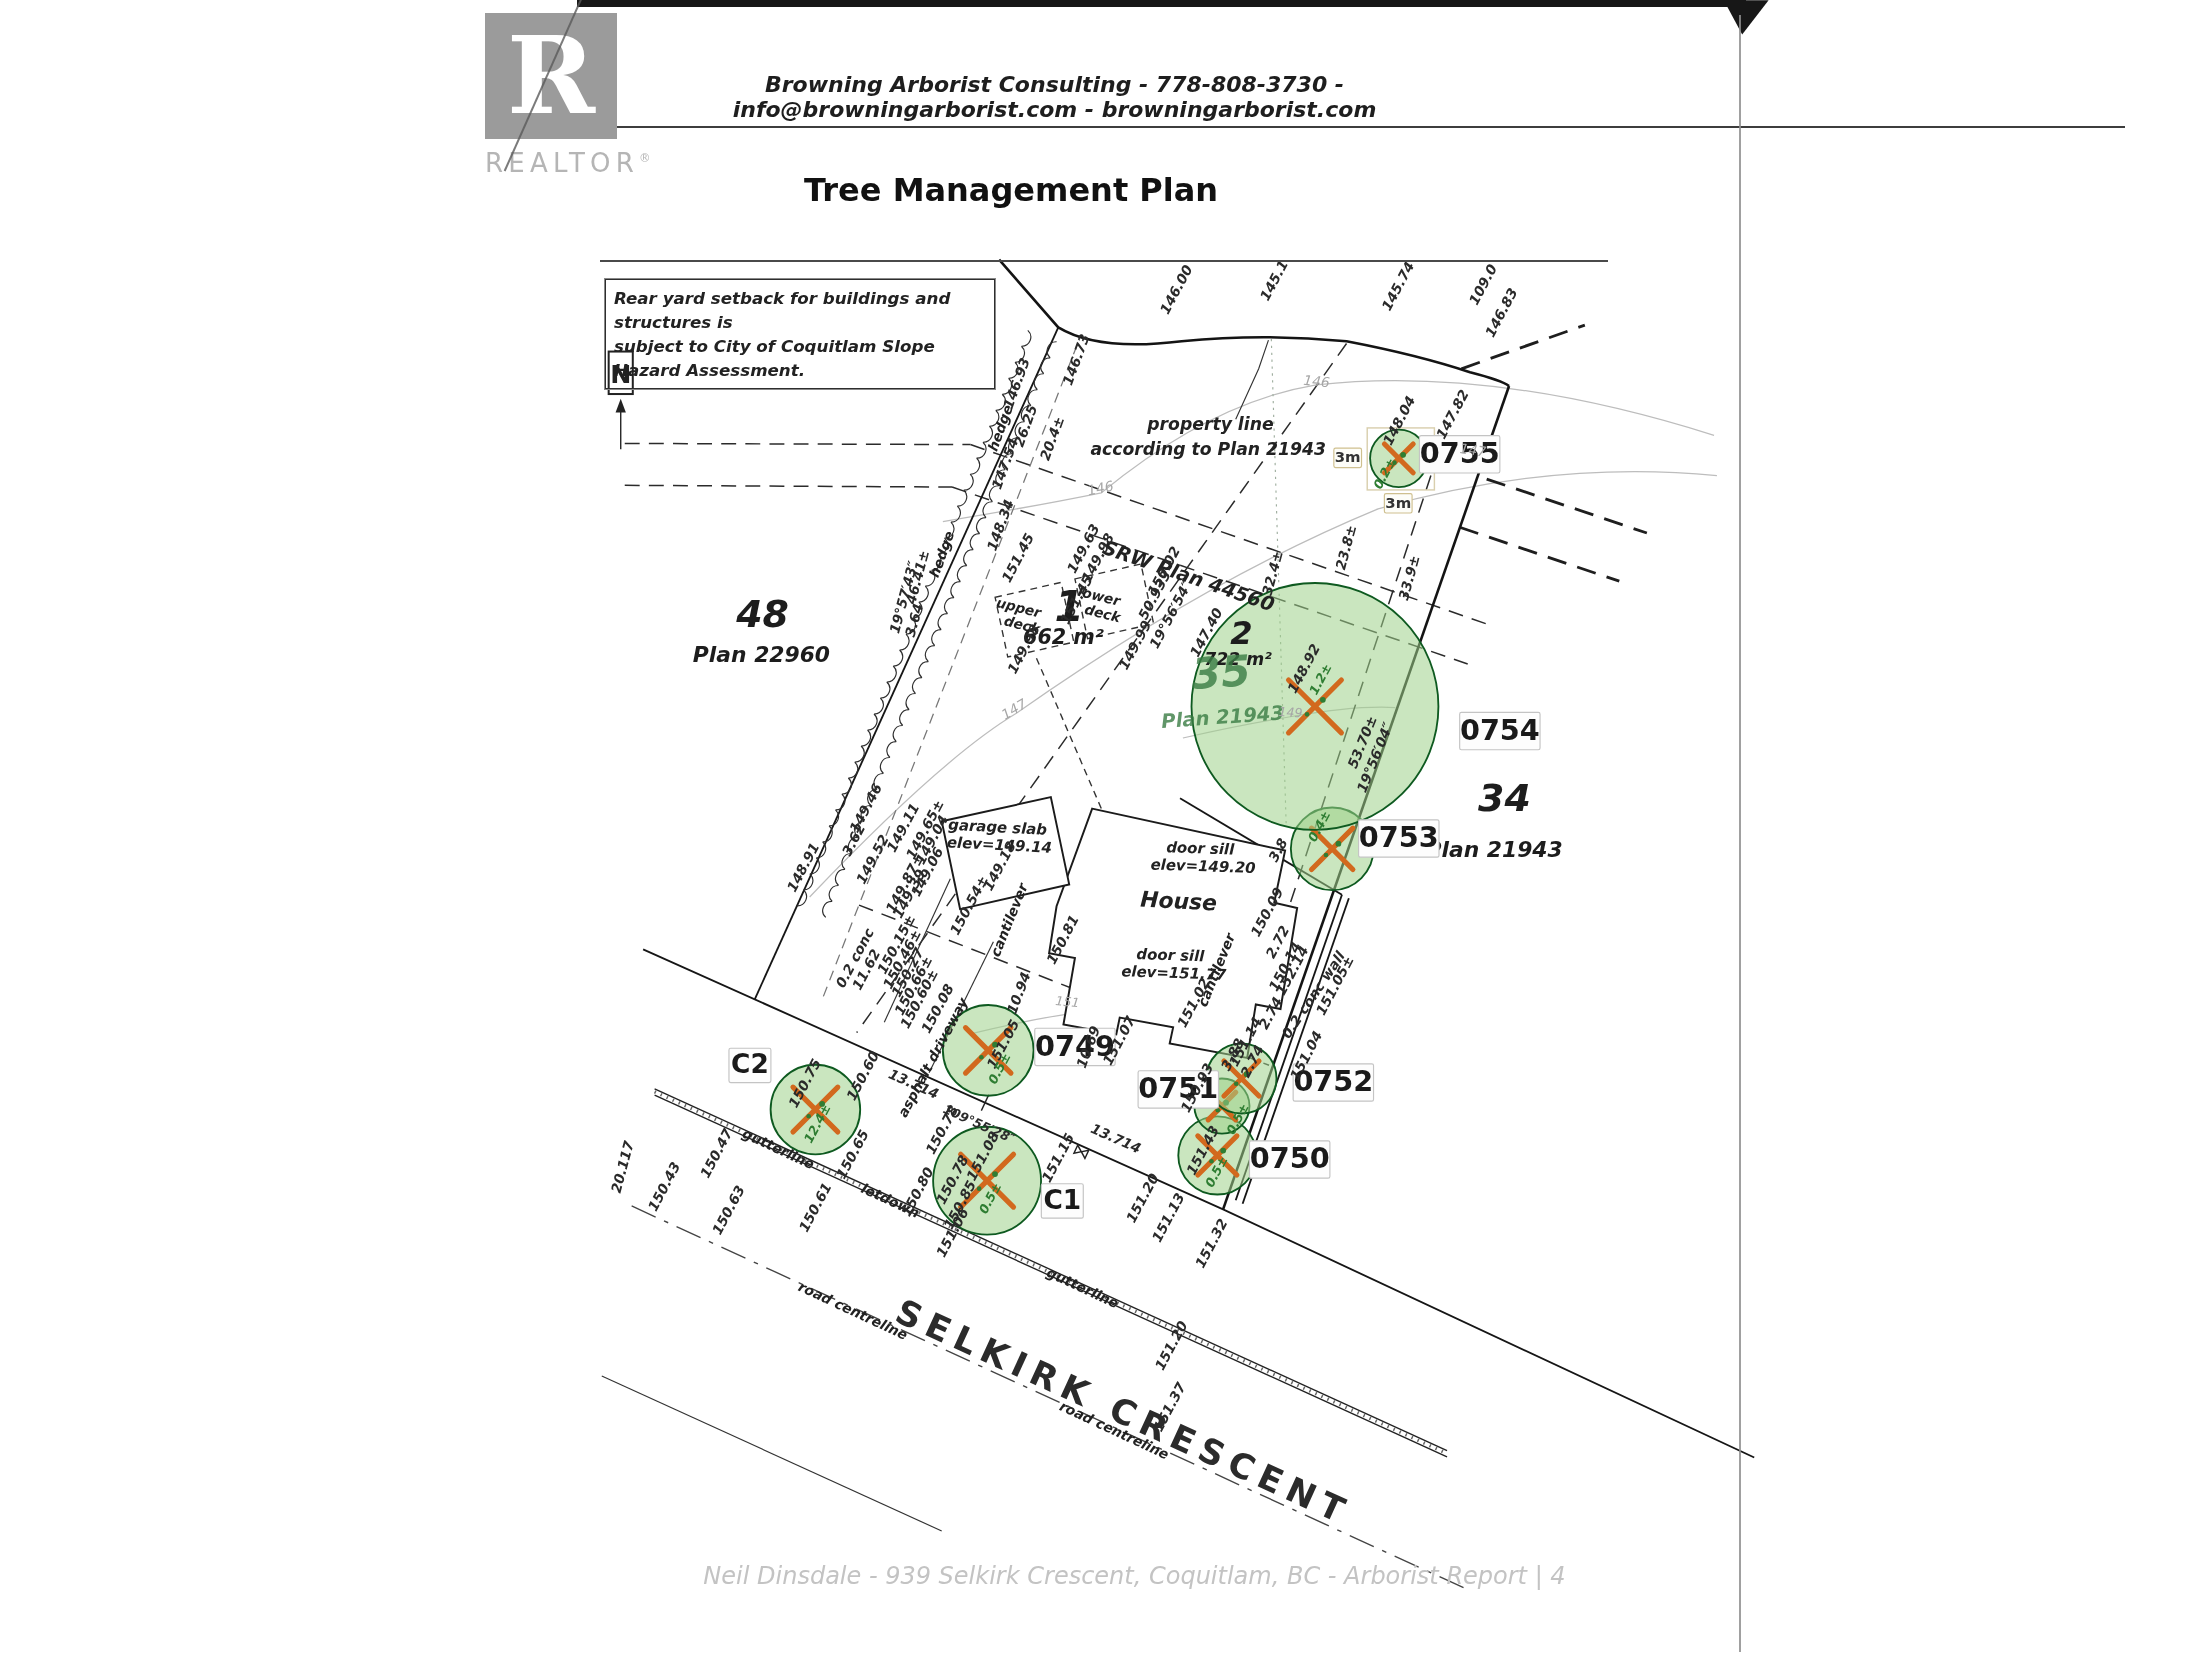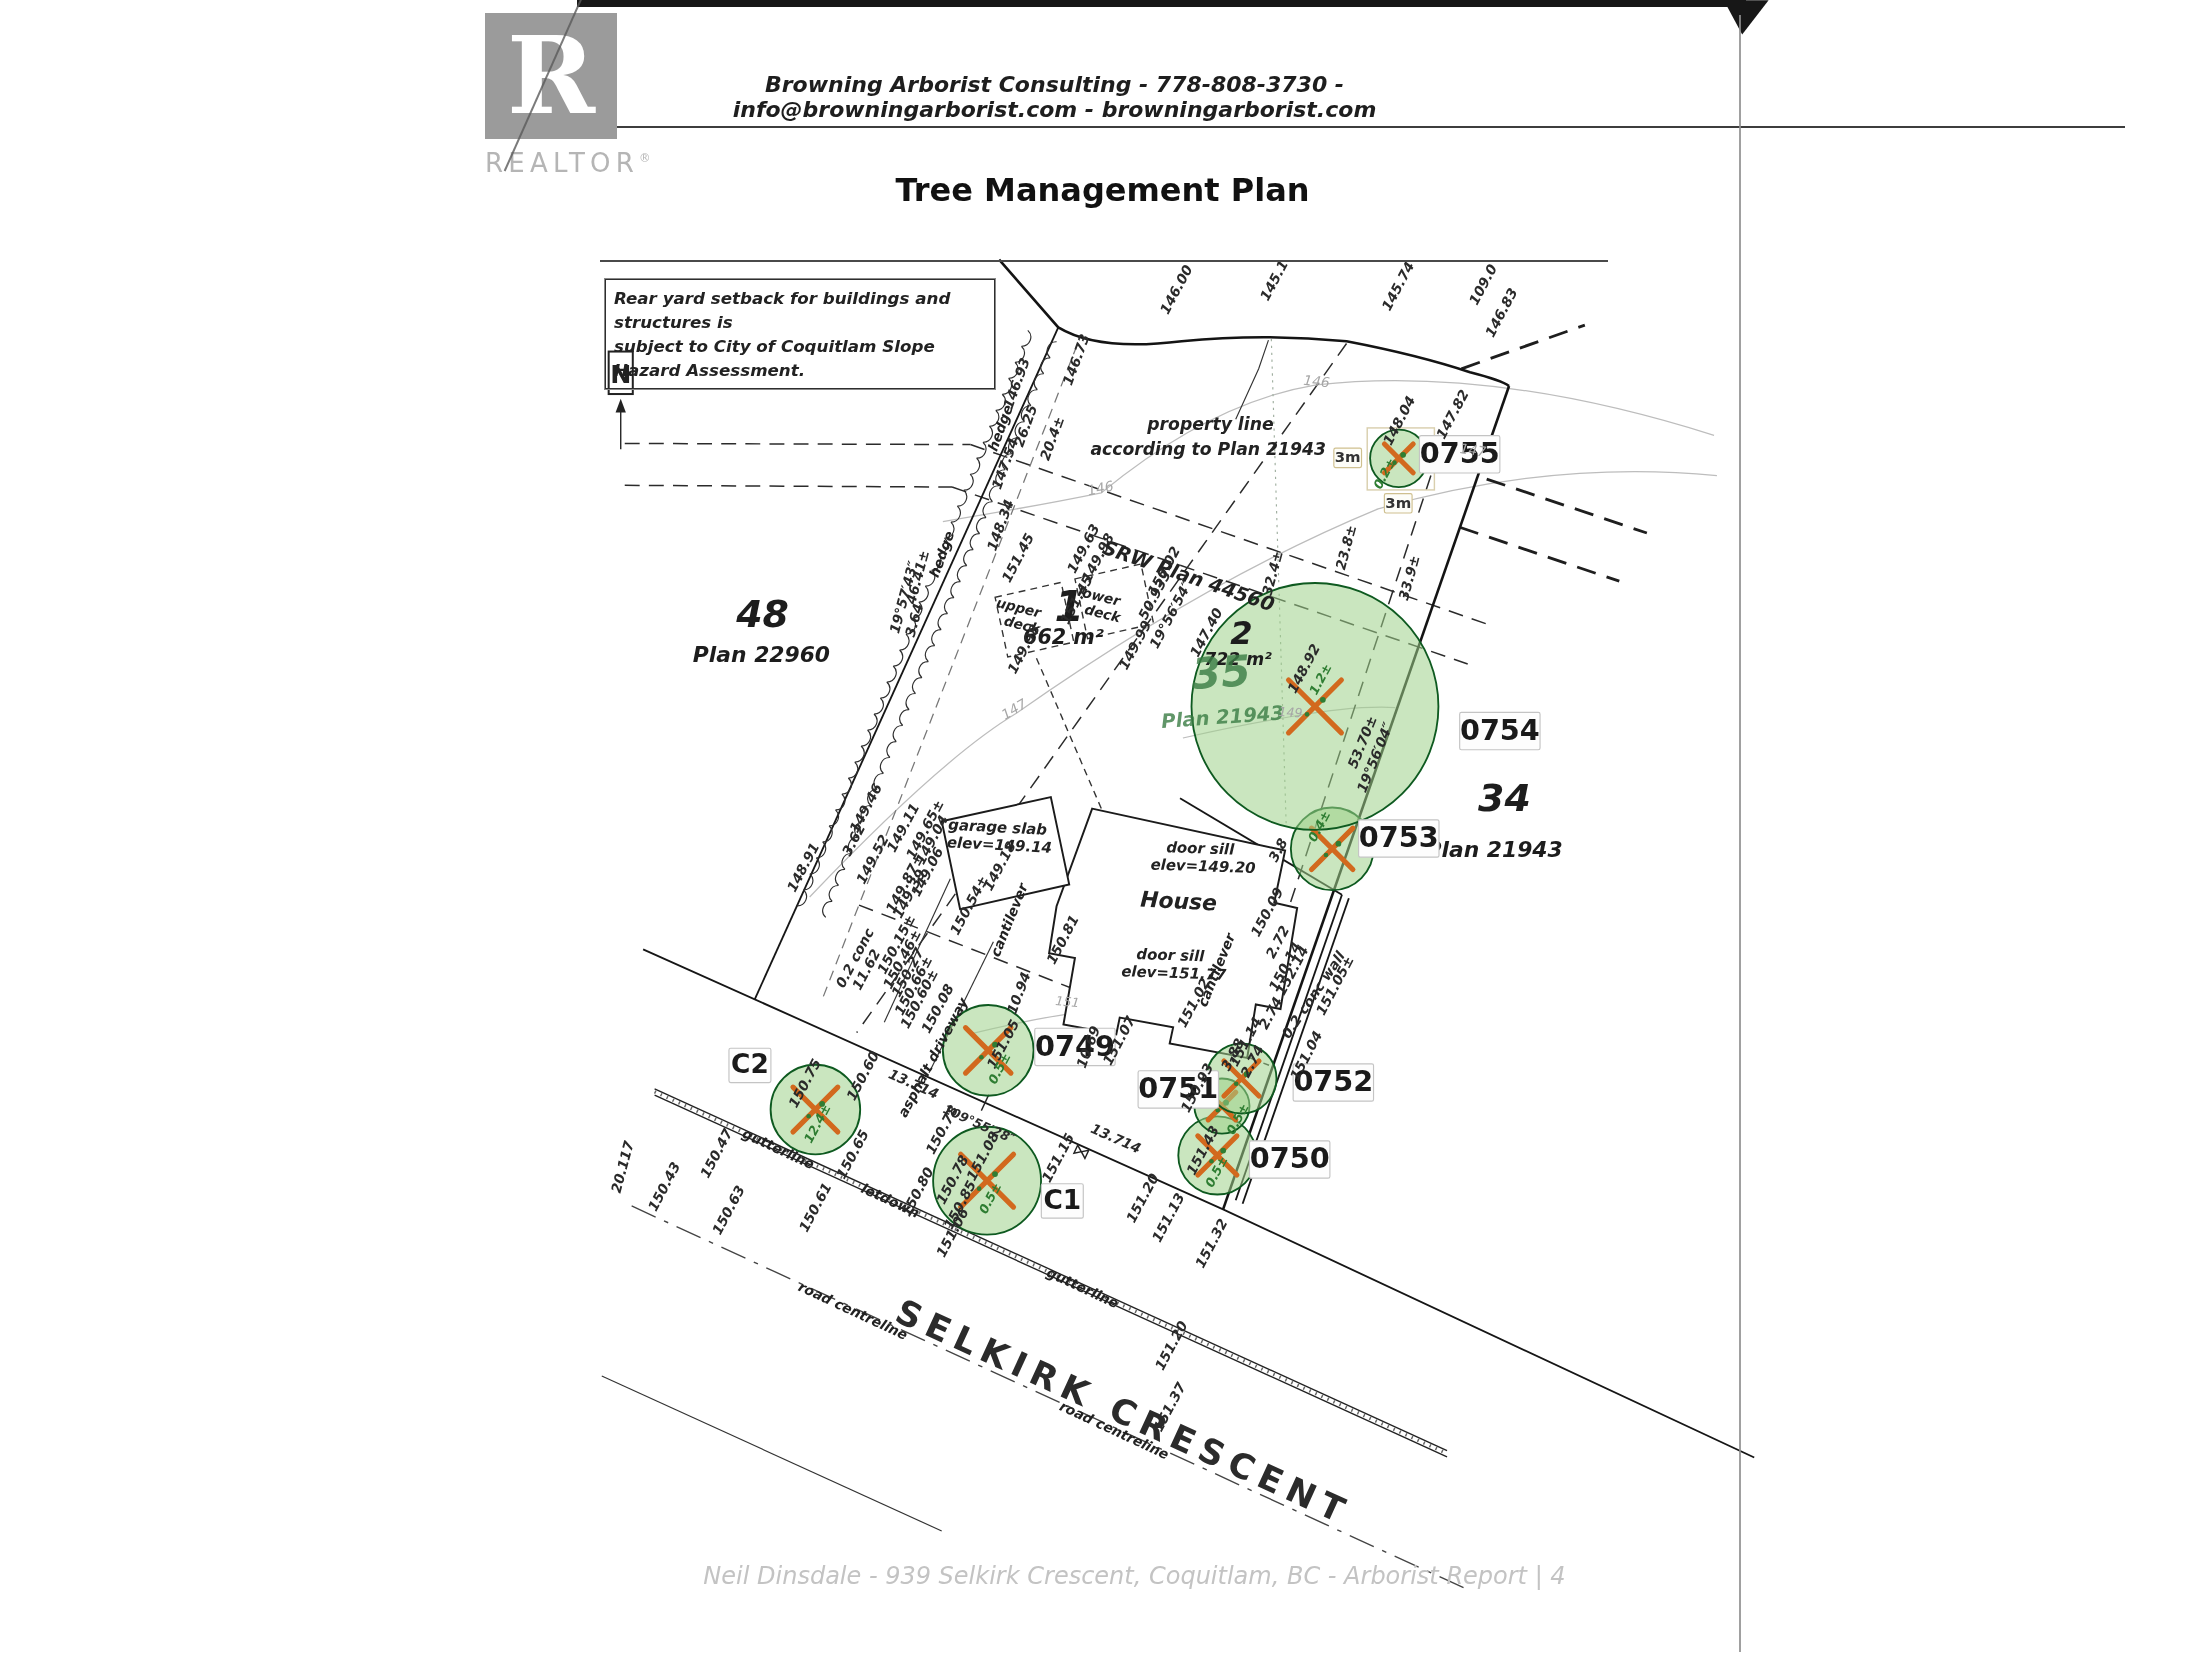--- a/index.html
+++ b/index.html
@@ -17,21 +17,21 @@
   .logo-r{width:132px;height:126px;background:#9b9b9b;display:flex;align-items:center;justify-content:center;}
   .logo-r span{color:#ffffff;font-family:"DejaVu Serif","Liberation Serif",serif;
                font-weight:bold;font-size:106px;line-height:1;}
   .logo-word{margin-top:9px;color:#b5b5b5;font-size:26px;letter-spacing:5.2px;font-weight:400;}
   .logo-word sup{font-size:11.5px;letter-spacing:0;}
   
   .header{left:595px;top:72px;width:919px;text-align:center;
           font-size:22px;font-weight:bold;font-style:italic;color:#1e1e1e;}
   .rule{left:560px;top:126px;width:1565px;height:1.7px;background:#3d3d3d;}
   .frame-line{left:600px;top:260px;width:1008px;height:1.7px;background:#4a4a4a;}
-  .title{left:804px;top:171px;width:597px;text-align:center;
+  .title{left:804px;top:171px;width:597px;
          font-size:32px;font-weight:bold;color:#111;}
   .note{left:605px;top:279px;width:372px;border:1.7px solid #2e2e2e;outline:0.6px solid #888;
         padding:5.7px 8px;font-size:16.7px;font-weight:bold;font-style:italic;
         color:#222;line-height:1.45;z-index:5;}
   .footer{left:675px;top:1562px;width:919px;text-align:center;
           font-size:24px;font-style:italic;color:#c3c3c3;}
   
   #plan-svg text{font-family:"DejaVu Sans","Liberation Sans",sans-serif;}
   .contour{stroke:#bdbdbd;stroke-width:2.2;fill:none;}
   .oldline{stroke:#9fae9f;stroke-width:2;fill:none;stroke-dasharray:4 8;}

